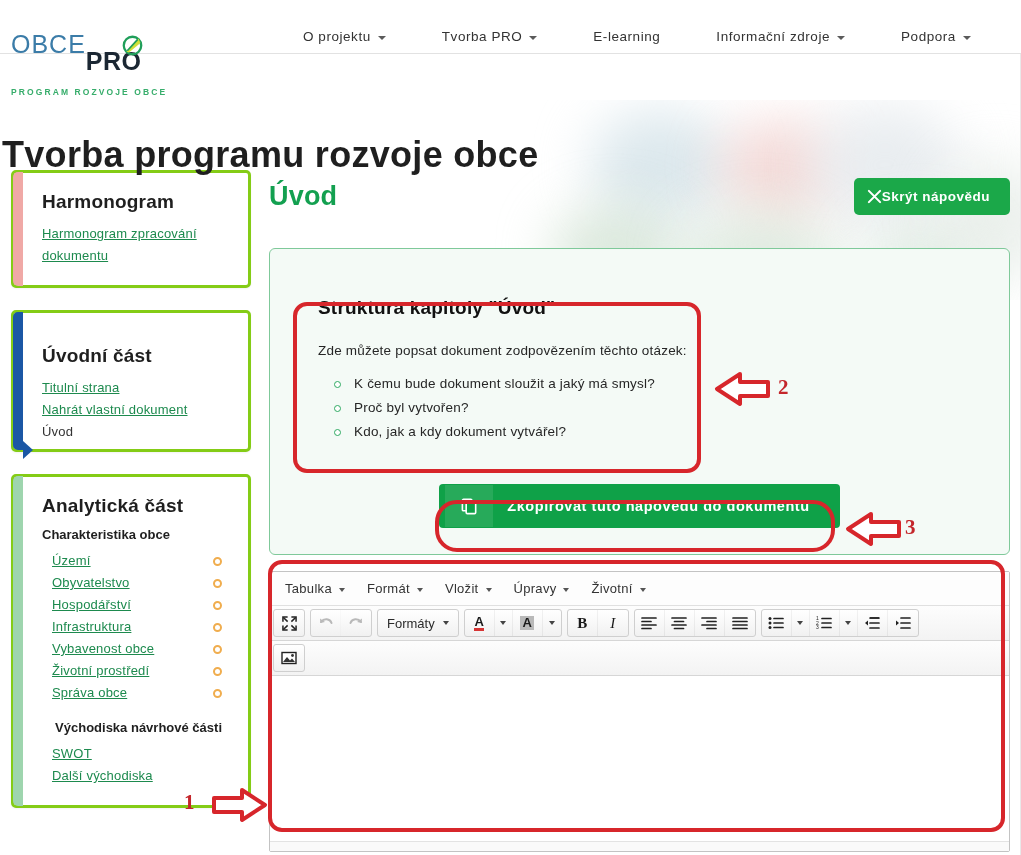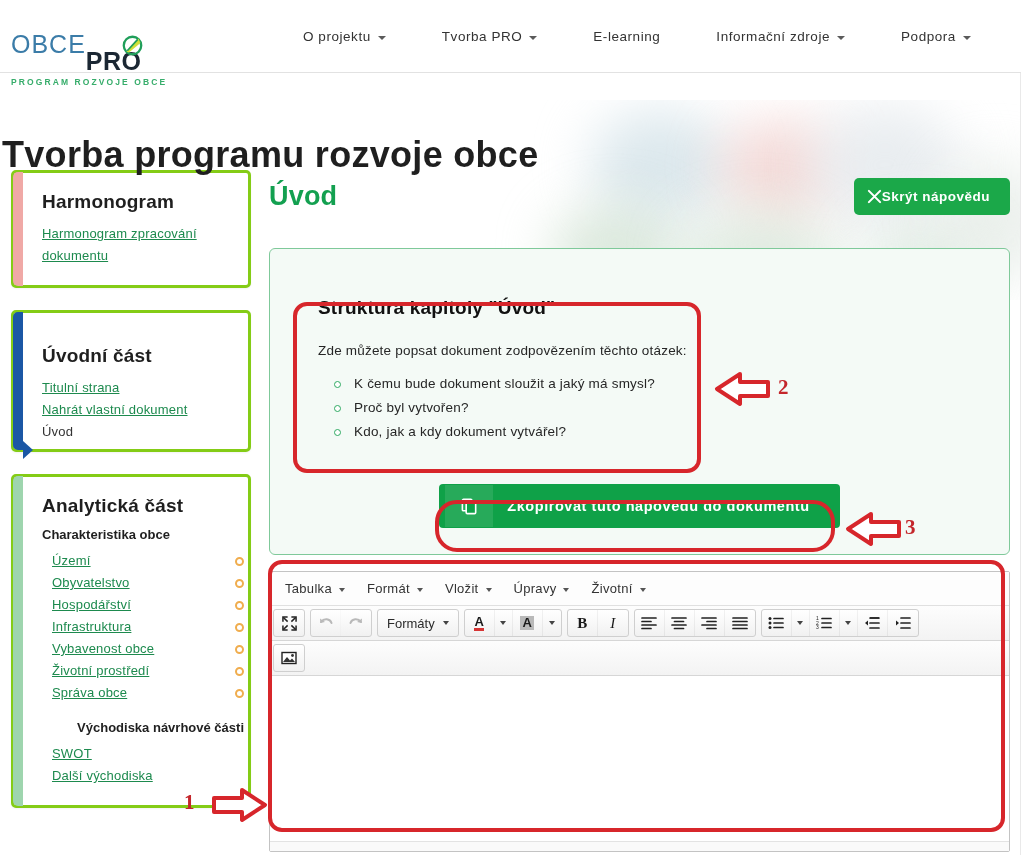--- a/index.html
+++ b/index.html
@@ -17,21 +17,21 @@
     position: relative;
     width: 1021px;
     height: 855px;
     background: #ffffff;
     overflow: hidden;
   }
 
   
   .site-header {
     position: relative;
-    height: 73px;
+    height: 54px;
     background: #ffffff;
     border-bottom: 1px solid #e2e2e2;
     display: flex;
     align-items: center;
     z-index: 30;
   }
   .logo-wrap {
     position: absolute;
     left: 11px;
     top: 12px;
@@ -57,21 +57,21 @@
     letter-spacing: 0.5px;
     margin-top: 35px;
   }
   .logo-mark {
     position: relative;
     display: inline-block;
     width: 21px; height: 21px;
     margin-left: -20px;
   }
   .logo-sub {
-    margin-top: 2px;
+    margin-top: 12px;
     font-size: 8.5px;
     font-weight: 700;
     letter-spacing: 2.1px;
     color: #37ad6b;
     white-space: nowrap;
   }
 
   .main-nav {
     position: absolute;
     left: 275px;
@@ -531,21 +531,21 @@
 
       <section class="side-card" style="padding-bottom:6px;">
         <span class="accent accent-blue"></span>
         <span class="card-pointer" style="top:128px;"></span>
         <h2 class="card-title" style="margin-top:14px;">Úvodní část</h2>
         <a class="side-link">Titulní strana</a>
         <a class="side-link">Nahrát vlastní dokument</a>
         <span class="side-plain">Úvod</span>
       </section>
 
-      <section class="side-card" style="padding-right:4px;">
+      <section class="side-card" style="padding-right:26px;">
         <span class="accent accent-green"></span>
         <h2 class="card-title">Analytická část</h2>
 
         <div class="card-sub">Charakteristika obce</div>
 
         <div class="side-row">
           <a class="side-link">Území</a>
           <span class="status-dot"></span>
         </div>
         <div class="side-row">

